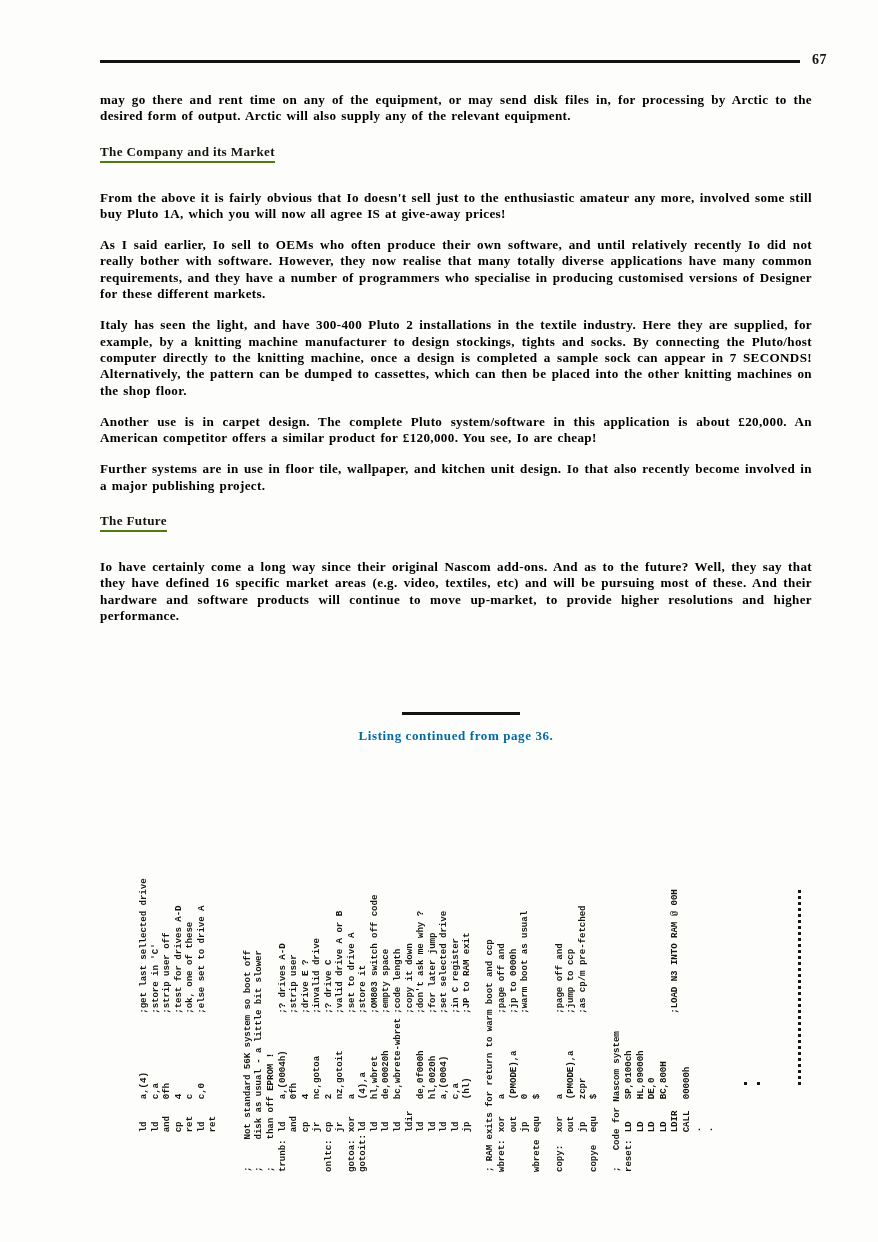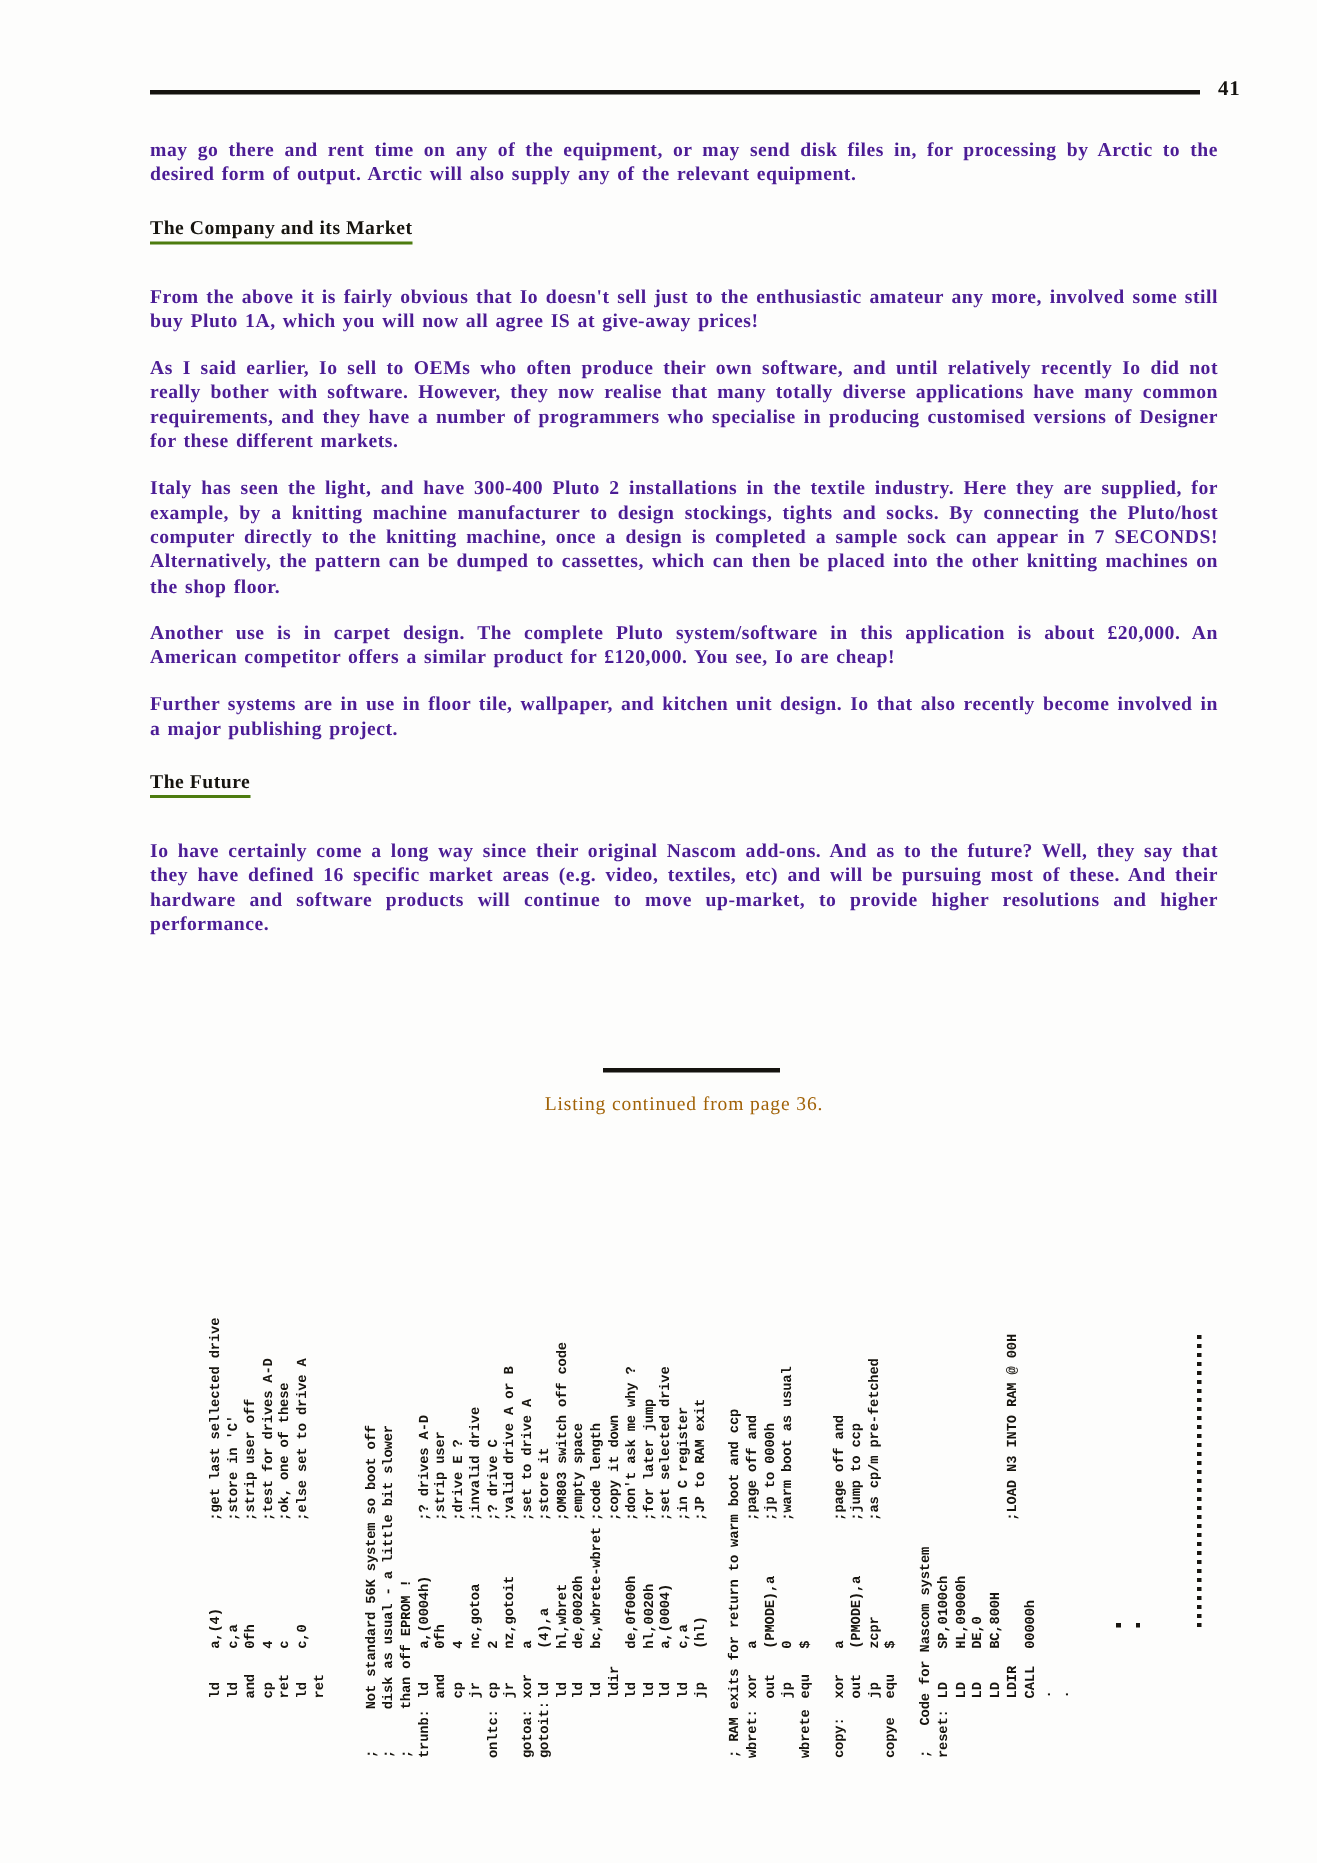--- a/index.html
+++ b/index.html
@@ -54,21 +54,21 @@
     left: 100px;
     top: 92px;
     width: 712px;
   }
   p.para {
     margin: 0 0 15px 0;
     font-family: "Liberation Serif", serif;
     font-weight: bold;
     font-size: 13.1px;
     line-height: 16.3px;
-    color: #4c1d95;
+    color: #000000;
     text-align: justify;
     letter-spacing: 0.35px;
     word-spacing: 1.2px;
     -webkit-font-smoothing: none;
   }
   h2.subhead {
     margin: 4px 0 14px 0;
     font-family: "Liberation Serif", serif;
     font-weight: bold;
     font-size: 13.1px;
@@ -90,24 +90,24 @@
     height: 3px;
     background: #15130f;
   }
   .listing-caption {
     position: absolute;
     left: 100px;
     top: 728px;
     width: 712px;
     text-align: center;
     font-family: "Liberation Serif", serif;
-    font-weight: normal;
+    font-weight: bold;
     font-size: 13px;
     letter-spacing: 0.6px;
-    color: #a16207;
+    color: #0369a1;
   }
 
   
   #listing-rot {
     position: absolute;
     left: 0px;
     top: 762px;
     width: 878px;
     height: 420px;
     overflow: hidden;
@@ -167,21 +167,21 @@
     );
   }
 </style>
 </head>
 <body>
 
 <div id="page">
 
   <div class="header-band">
     <div class="header-rule"></div>
-    <div class="folio">41</div>
+    <div class="folio">67</div>
   </div>
 
   <div class="body-col">
 
     <p class="para">may go there and rent time on any of the equipment, or may send disk files in, for processing by Arctic to the desired form of output.  Arctic will also supply any of the relevant equipment.</p>
 
     <div class="subhead-wrap">
       <h2 class="subhead">The Company and its Market</h2>
     </div>
 

